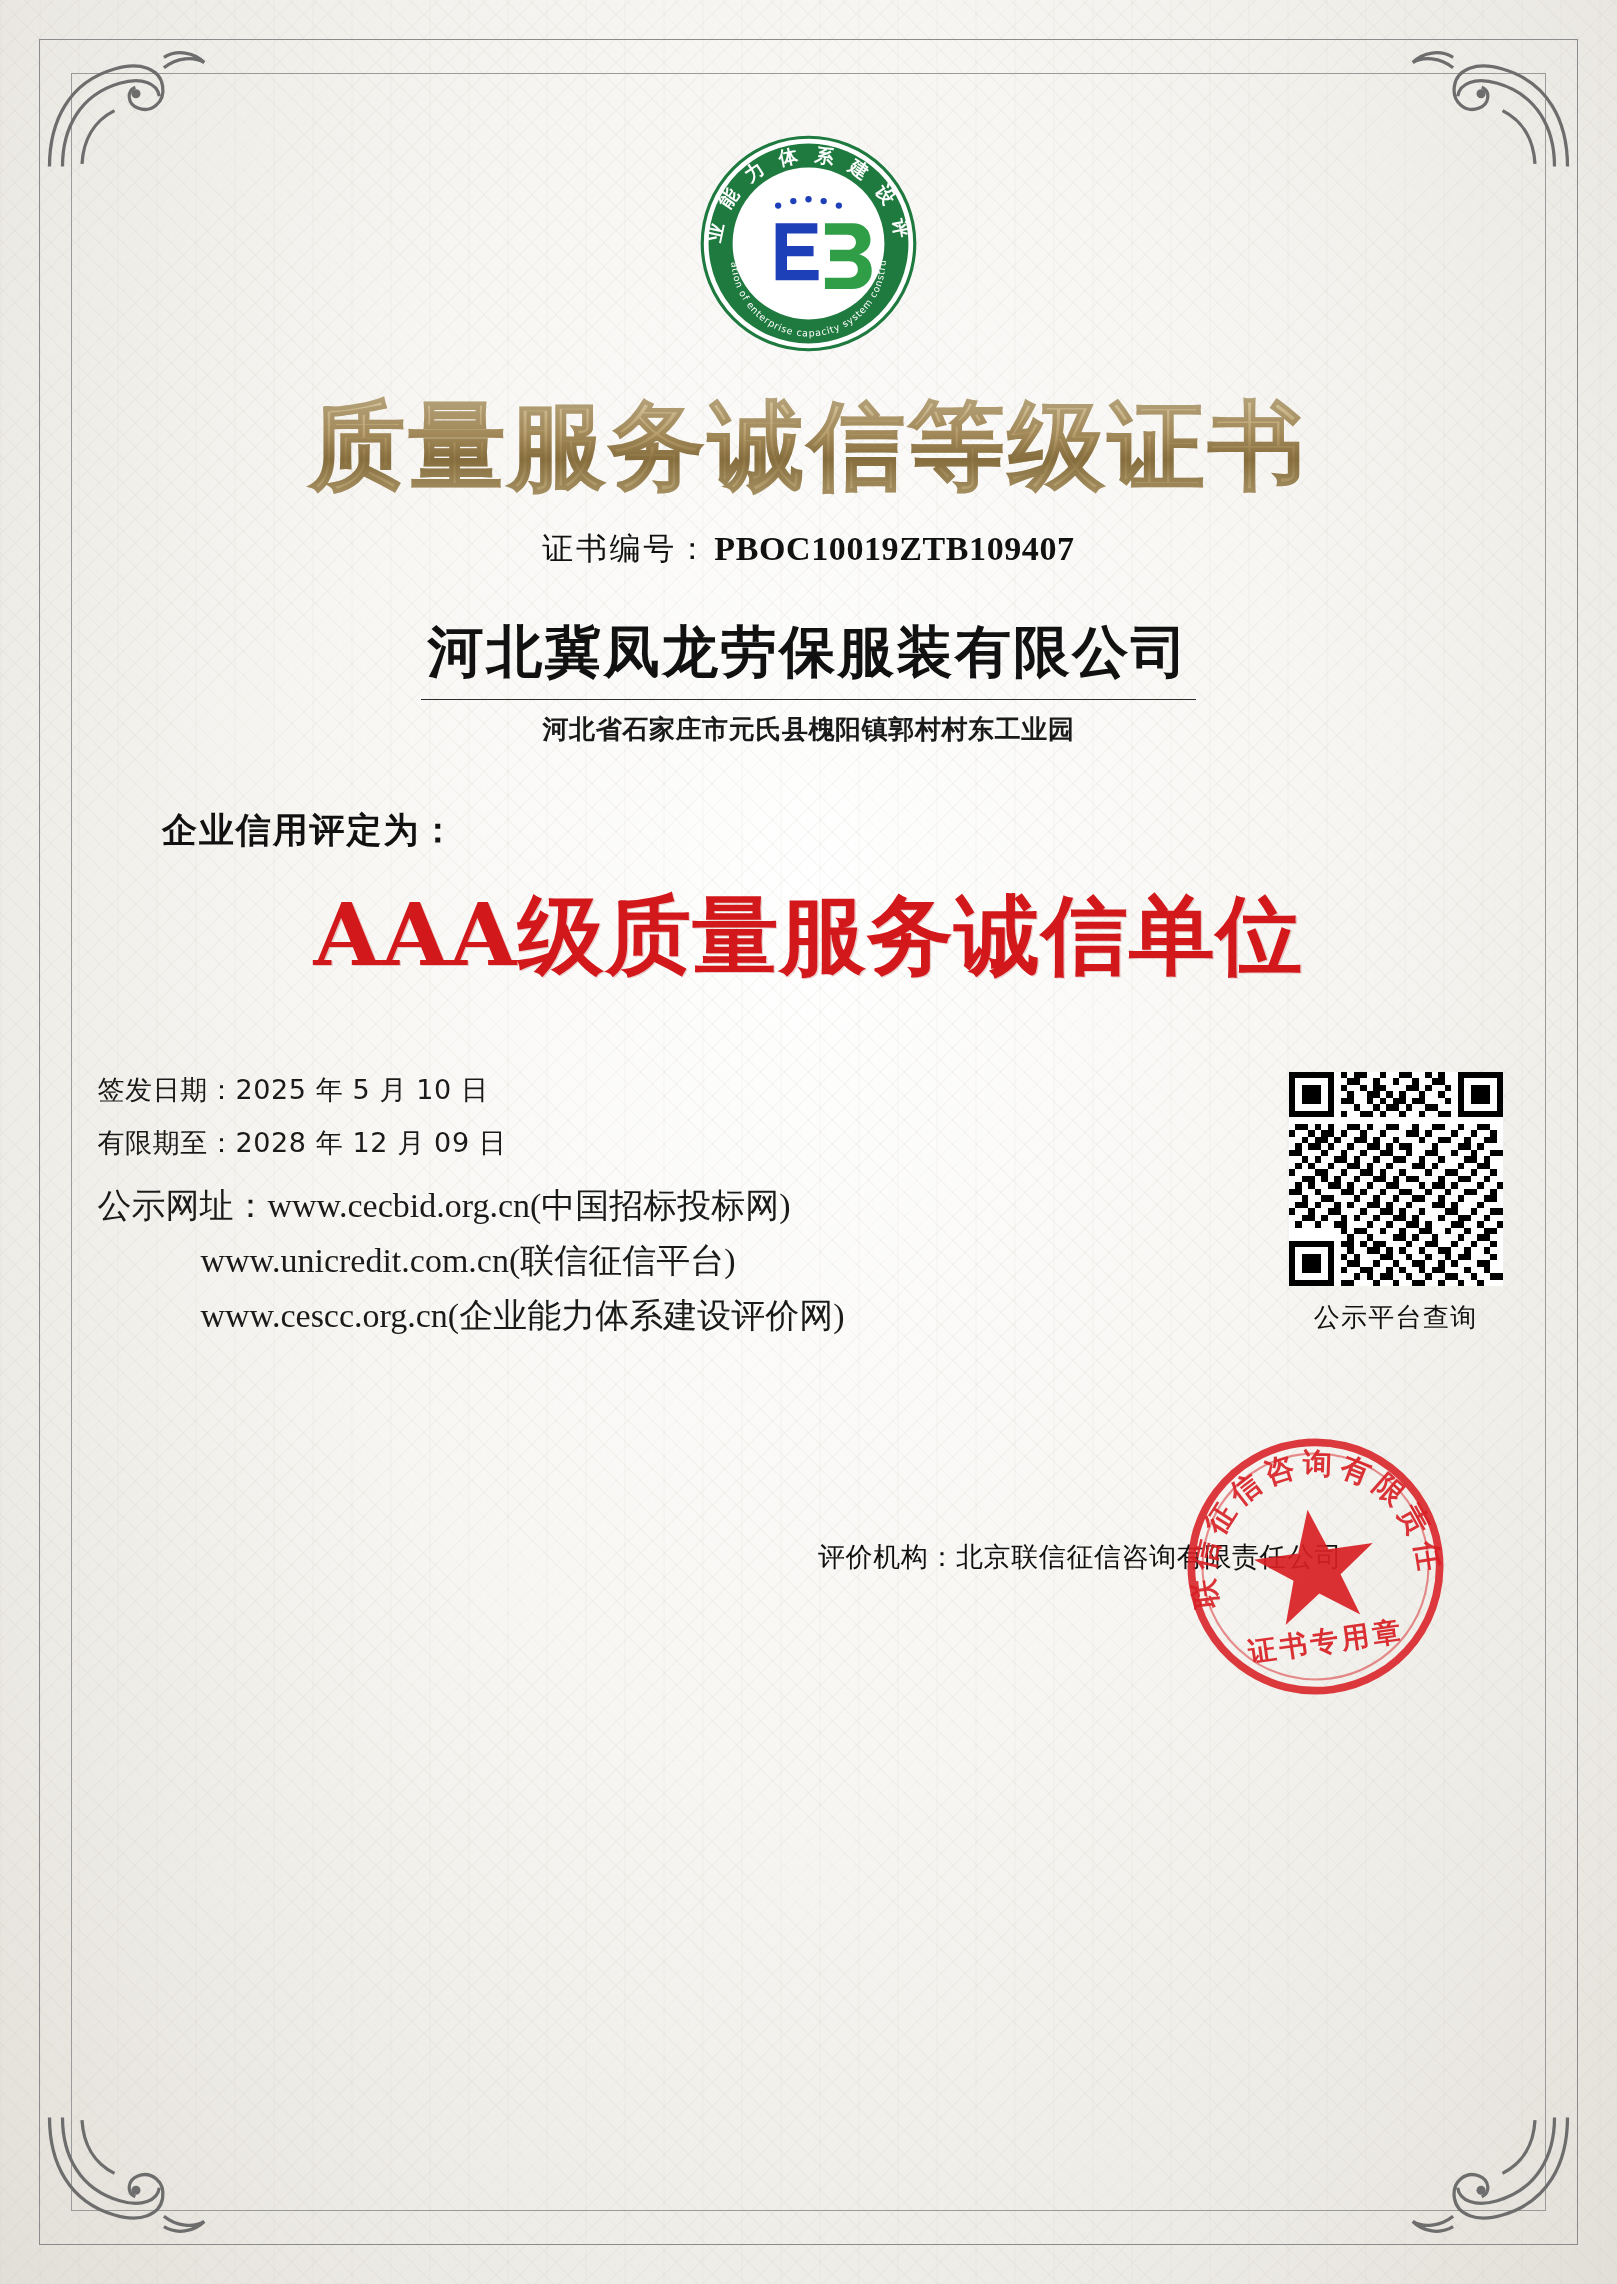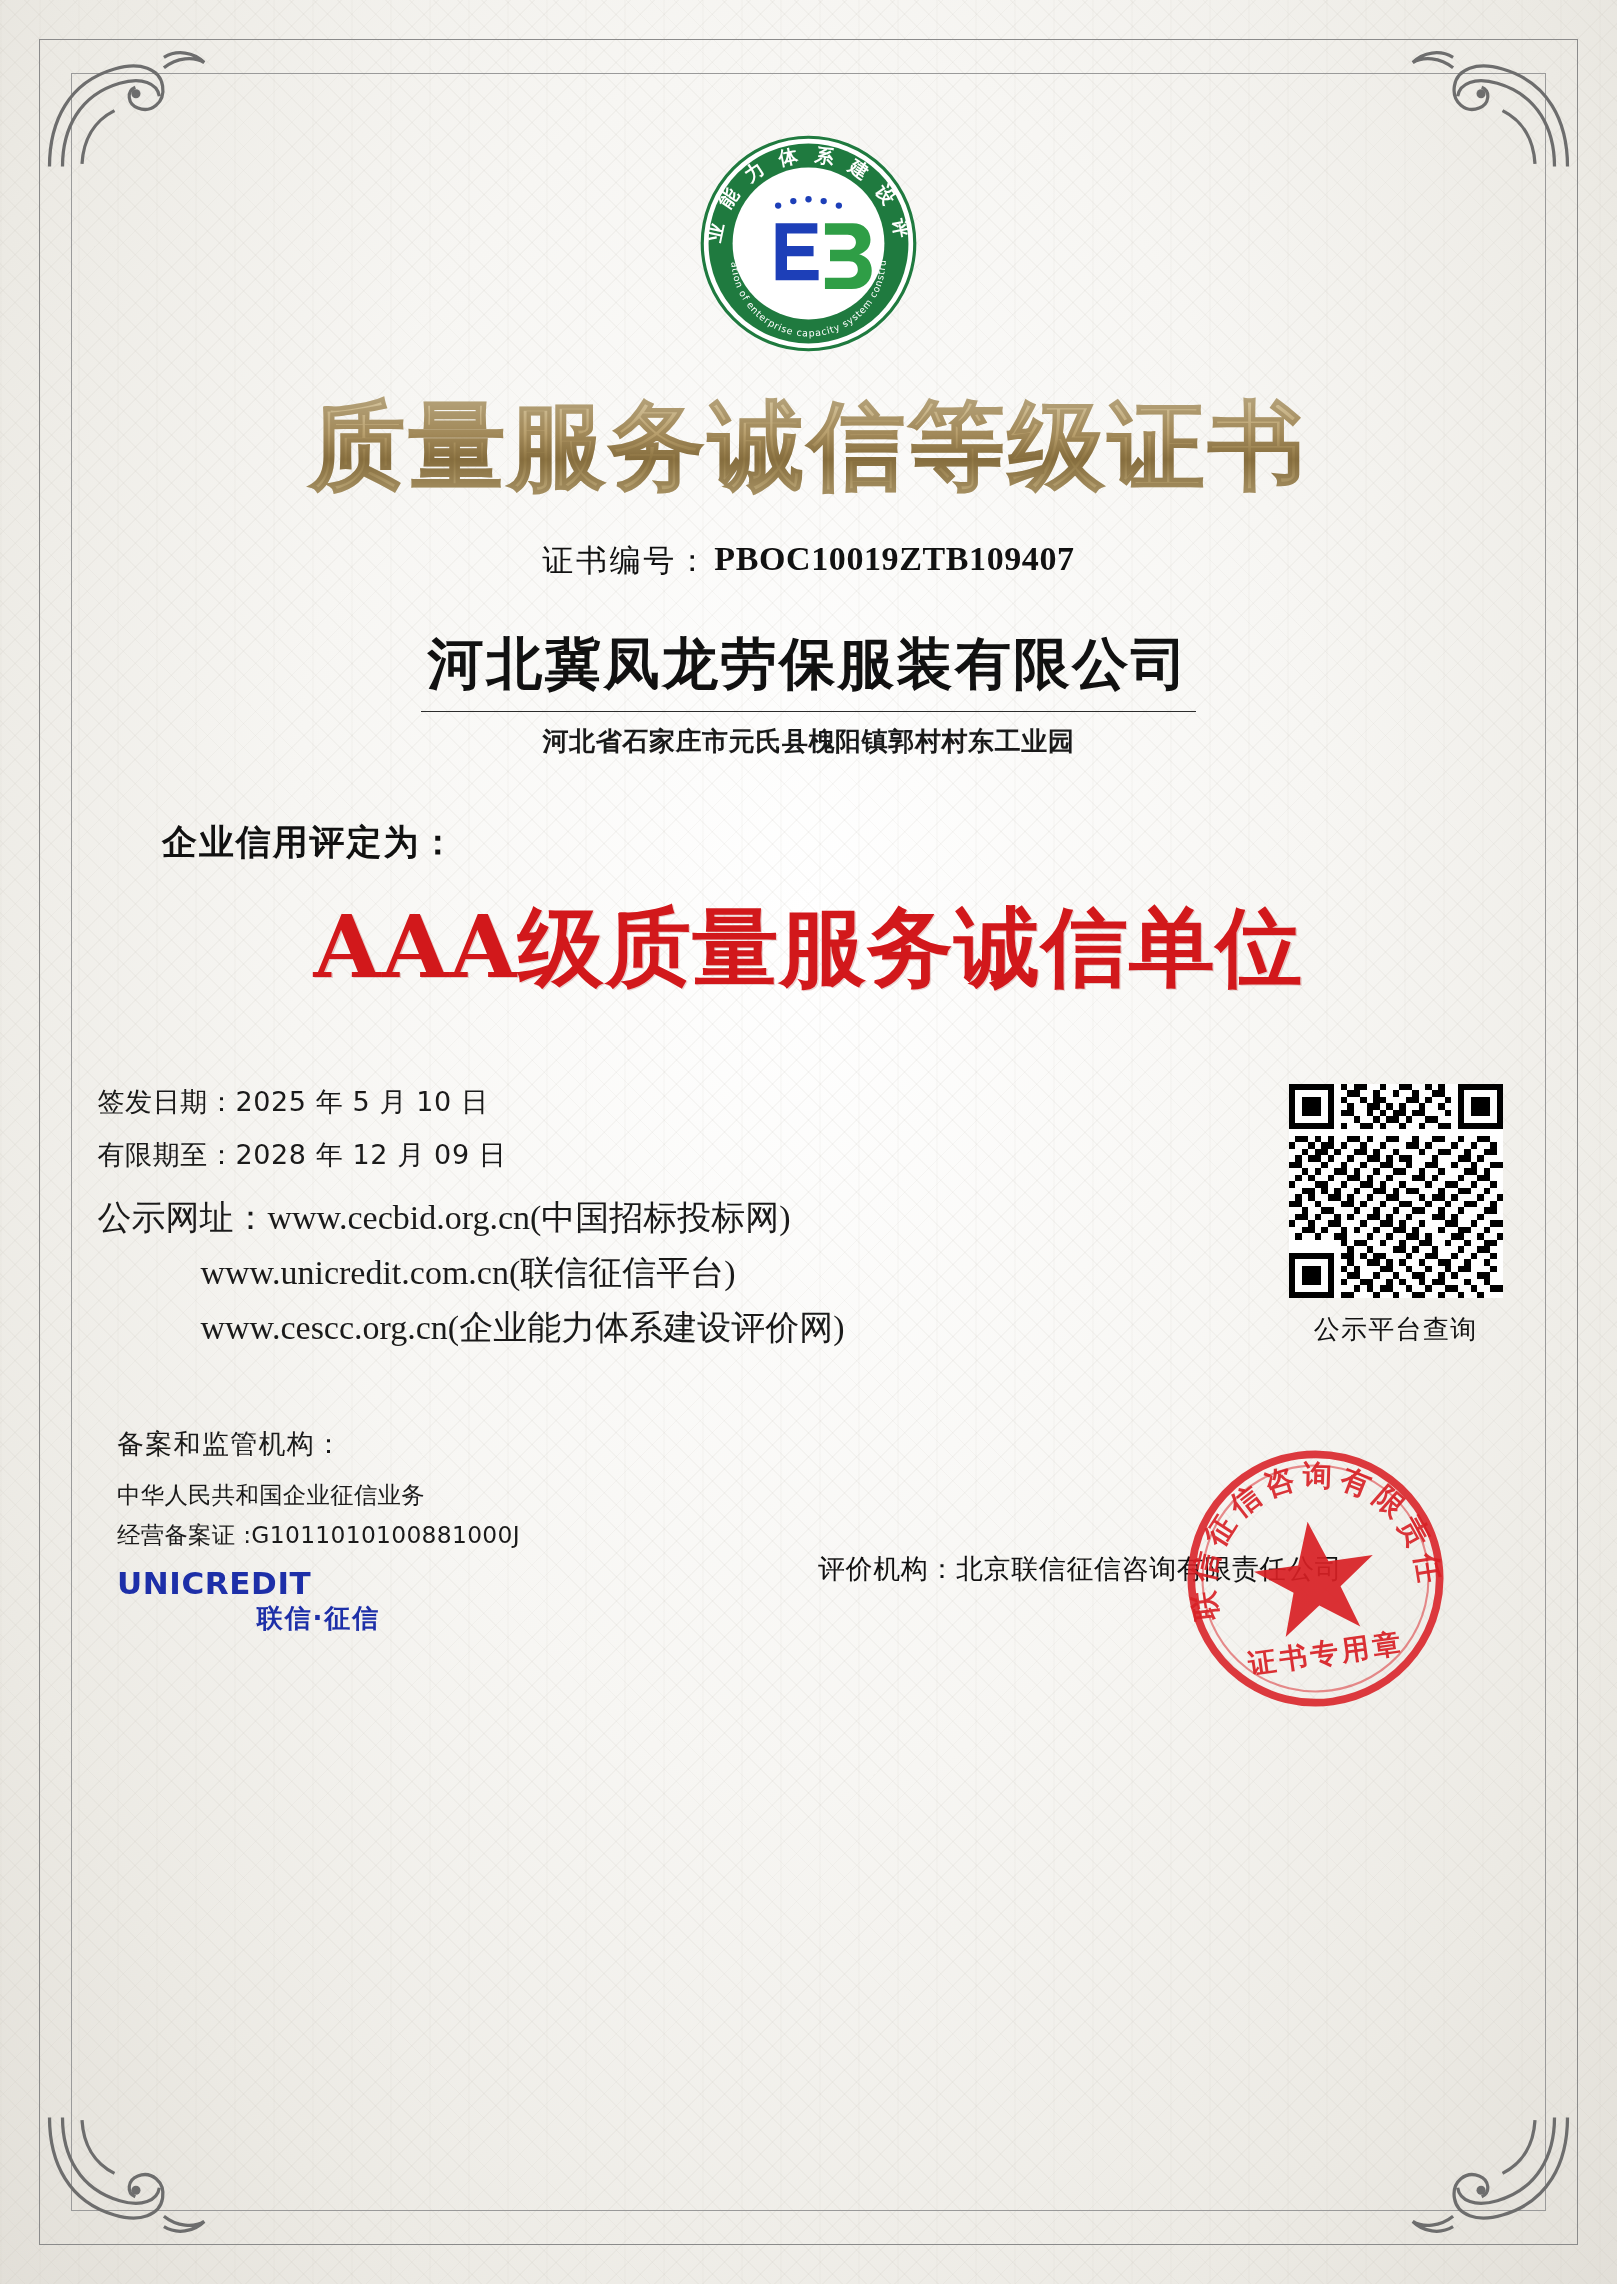--- a/index.html
+++ b/index.html
@@ -96,22 +96,22 @@
     margin-top: 14.3px;
     font-size: 27px;
     color: #1a1a1a;
     font-family: "DejaVu Sans", "Liberation Sans", sans-serif;
     letter-spacing: 0.3px;
   }
 
   .cert-no-row {
     display: flex;
     justify-content: center;
-    align-items: flex-start;
-    margin-top: 40px;
+    align-items: center;
+    margin-top: 28px;
     gap: 4px;
   }
   .cert-no-label {
     font-size: 31px;
     color: #111;
     font-family: "DejaVu Sans", "Liberation Sans", sans-serif;
     letter-spacing: 2.6px;
   }
   .cert-no-value {
     font-size: 34px;
@@ -666,29 +666,20 @@
               <rect x="23" y="32" width="1" height="1"></rect>
               <rect x="26" y="32" width="1" height="1"></rect>
               <rect x="29" y="32" width="1" height="1"></rect>
           </g>
         </svg>
         <div class="qr-caption">公示平台查询</div>
       </div>
     </div>
 
     <div class="footer">
-      <div class="reg-block">
-        <div class="reg-title">备案和监管机构：</div>
-        <div class="reg-line">中华人民共和国企业征信业务</div>
-        <div class="reg-line">经营备案证 :G1011010100881000J</div>
-        <div class="unicredit">
-          <div class="unicredit-en">UNICREDIT</div>
-          <div class="unicredit-cn">联信·征信</div>
-        </div>
-      </div>
 
       <div class="evaluator">评价机构：北京联信征信咨询有限责任公司</div>
 
       <div class="seal">
         <svg viewBox="0 0 400 400">
           <defs>
             <path id="sealArc" d="M52,215 A148,148 0 1 1 348,215"></path>
           </defs>
           <g transform="rotate(-8 200 200)">
             <circle cx="200" cy="200" r="178" fill="none" stroke="#d81f24" stroke-width="11" opacity="0.88"></circle>

